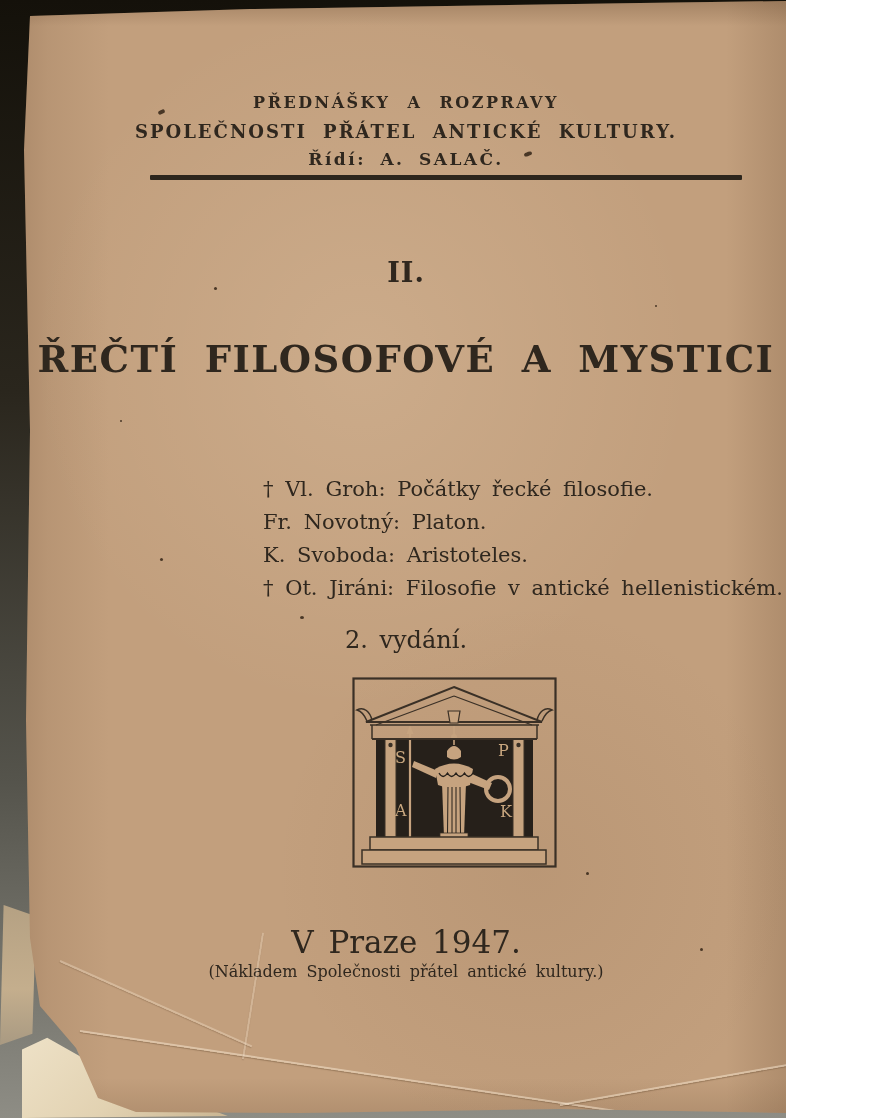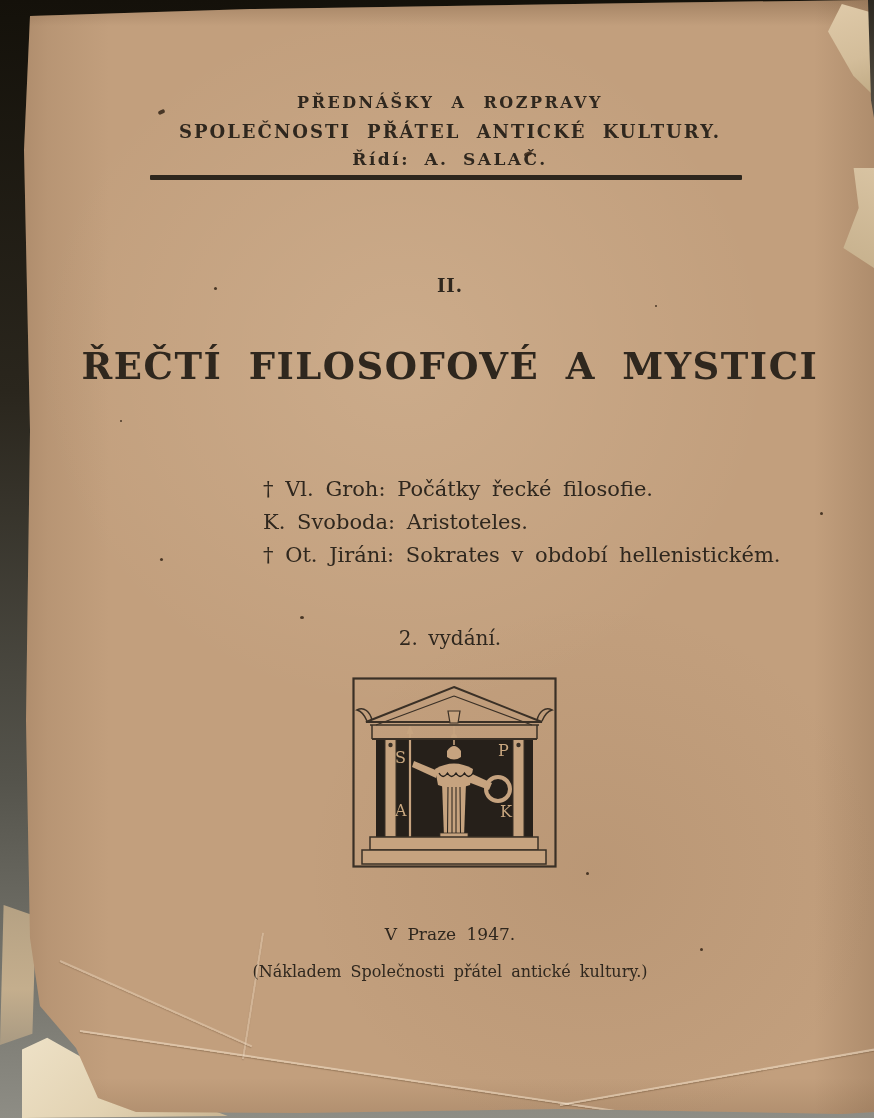--- a/index.html
+++ b/index.html
@@ -1,21 +1,21 @@
 <!DOCTYPE html>
 <html><head>
 <meta charset="utf-8">
 <style>
   * { margin: 0; padding: 0; box-sizing: border-box; }
   html, body { width: 874px; height: 1118px; }
   body { font-family: "DejaVu Serif", "Liberation Serif", serif; }
 
   .page {
     position: relative;
-    width: 874px; height: 1118px;
+    width: 786px; height: 1118px;
     overflow: hidden;
     background: linear-gradient(180deg, #14110a 0%, #2a261d 35%, #55544c 70%, #8e8d85 100%);
   }
 
   
   .torn-pages {
     position: absolute; left: 22px; top: 1020px; width: 210px; height: 98px;
     background: linear-gradient(135deg, #efe3c9 0%, #e2d2b2 55%, #c9b491 100%);
     clip-path: polygon(12% 18%, 40% 52%, 98% 98%, 0% 100%, 0% 30%);
   }
@@ -87,38 +87,38 @@
   }
   .series-line3 {
     top: 149px; font-size: 17px; font-weight: bold;
     letter-spacing: 2.5px; word-spacing: 6px;
   }
   .rule {
     position: absolute; left: 150px; top: 175px; width: 592px; height: 5px;
     background: #2d261d; border-radius: 1px;
   }
 
-  .volume-number { top: 275px; font-size: 18px; font-weight: bold; letter-spacing: 1px; text-align: center; }
+  .volume-number { top: 257px; font-size: 27px; font-weight: bold; letter-spacing: 1px; text-align: center; }
 
   .main-title {
-    top: 344px; font-size: 37px; font-weight: bold;
+    top: 337px; font-size: 37px; font-weight: bold;
     letter-spacing: 1.5px; word-spacing: 12px; white-space: nowrap;
   }
 
   .contents-list { position: absolute; left: 263px; top: 429px; margin-top: 44px; }
   .contents-item {
     font-size: 21px; line-height: 33px; word-spacing: 5px; color: #2f271e;
     white-space: nowrap;
   }
 
-  .edition { top: 626px; font-size: 20px; word-spacing: 4px; }
+  .edition { top: 626px; font-size: 24px; word-spacing: 4px; }
 
   .emblem-box { position: absolute; left: 352px; top: 677px; width: 205px; height: 191px; }
 
-  .imprint-place { top: 924px; font-size: 17px; word-spacing: 5px; }
+  .imprint-place { top: 924px; font-size: 31px; word-spacing: 5px; }
   .imprint-publisher { top: 962px; font-size: 16px; word-spacing: 4px; text-align: center; }
 </style>
 </head>
 <body>
 
 <div class="page">
 
   <div class="torn-pages"></div>
   <div class="torn-flap-left"></div>
 
@@ -128,22 +128,23 @@
     <div class="print centered series-line2">SPOLEČNOSTI PŘÁTEL ANTICKÉ KULTURY.</div>
     <div class="print centered series-line3">Řídí: A. SALAČ.</div>
     <div class="rule"></div>
 
     <div class="print centered volume-number">II.</div>
 
     <h1 class="print centered main-title">ŘEČTÍ FILOSOFOVÉ A MYSTICI</h1>
 
     <div class="contents-list">
       <div class="contents-item">† Vl. Groh: Počátky řecké filosofie.</div>
+      <div class="contents-item">Fr. Novotný: Platon.</div>
       <div class="contents-item">K. Svoboda: Aristoteles.</div>
-      <div class="contents-item">† Ot. Jiráni: Sokrates v období hellenistickém.</div>
+      <div class="contents-item">† Ot. Jiráni: Filosofie v antické hellenistickém.</div>
     </div>
 
     <div class="print centered edition">2. vydání.</div>
 
     <svg class="emblem-box" viewBox="0 0 205 191" xmlns="http://www.w3.org/2000/svg">
 
       <rect x="24" y="62" width="157" height="98" fill="#26201a"></rect>
 
       <g stroke="#3a3026" stroke-width="1">
         <rect x="33" y="62" width="11" height="98" fill="#c6a37f"></rect>

